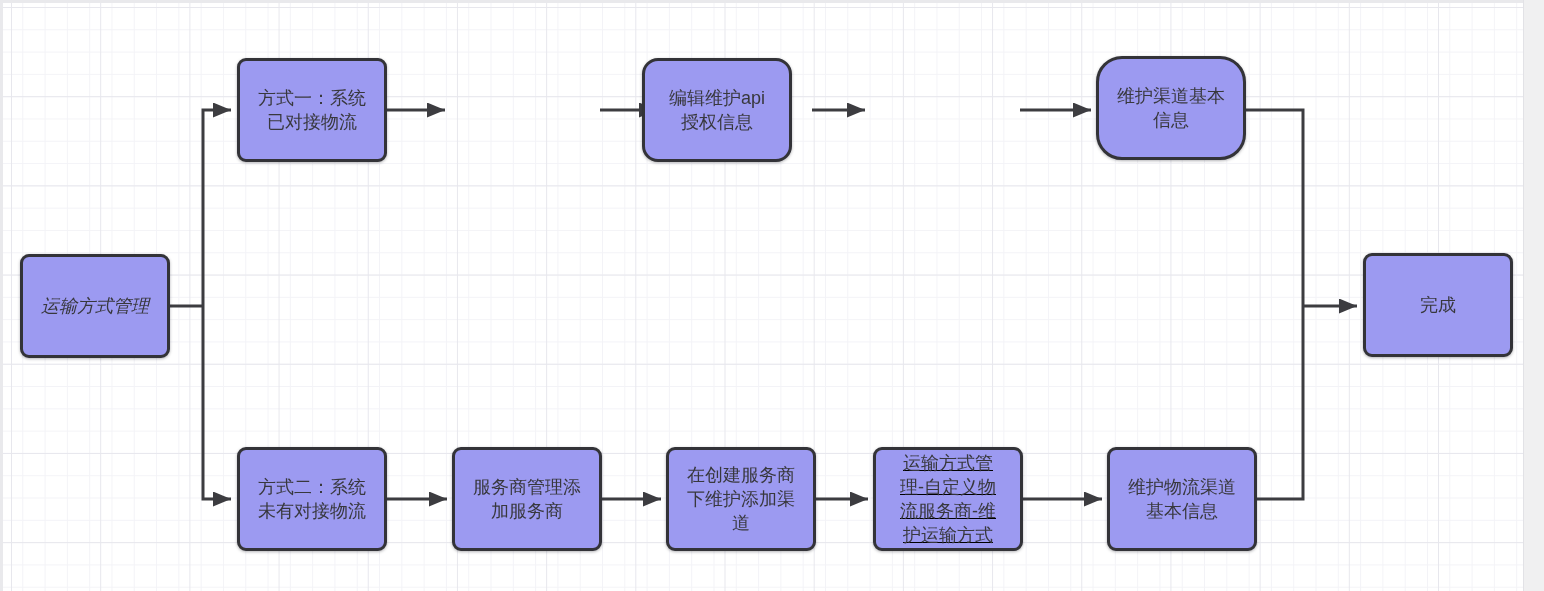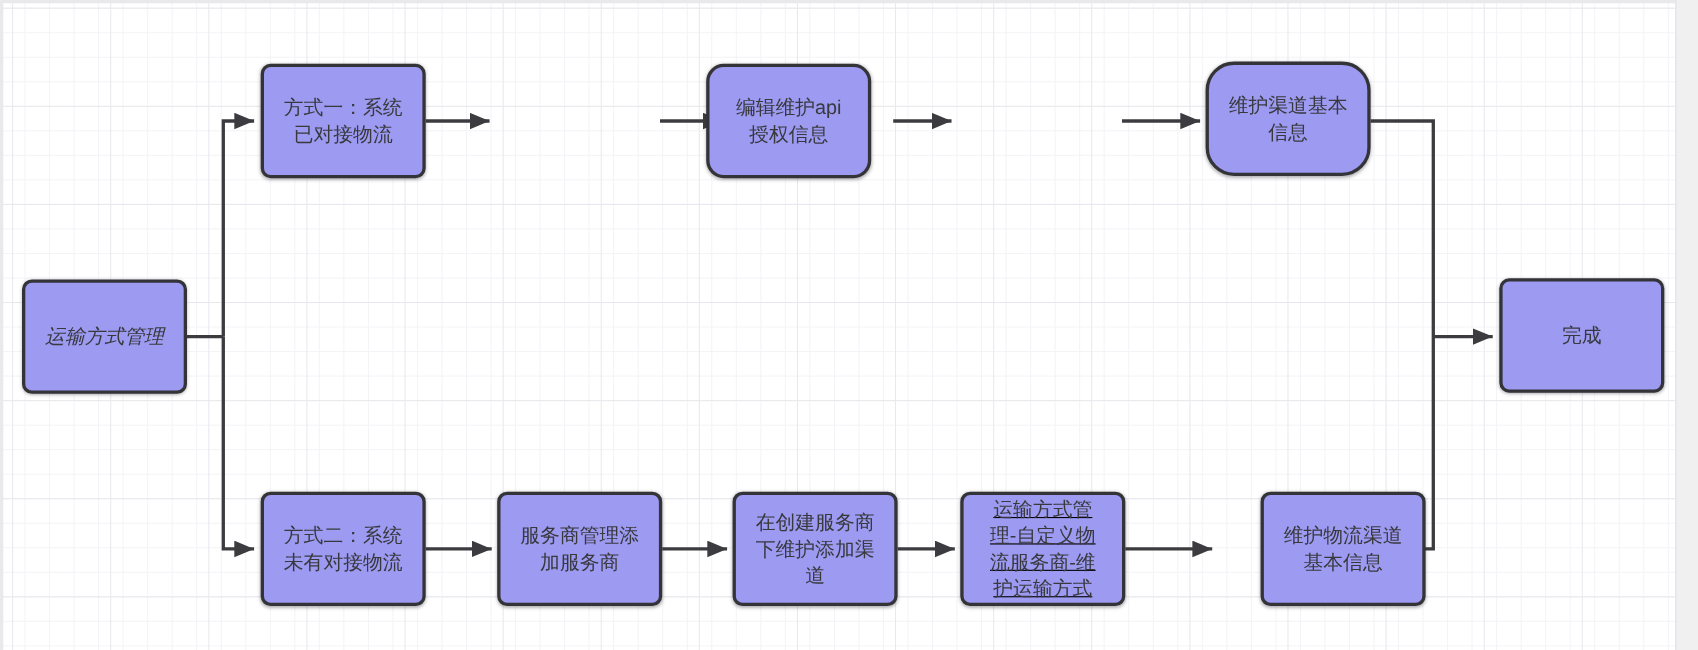--- a/index.html
+++ b/index.html
@@ -124,21 +124,21 @@
   </div>
   <div class="node" style="left:452px; top:447px;">
     <div class="node-label">服务商管理添加服务商</div>
   </div>
   <div class="node" style="left:666px; top:447px;">
     <div class="node-label">在创建服务商下维护添加渠道</div>
   </div>
   <div class="node" style="left:873px; top:447px;text-decoration:underline;">
     <div class="node-label">运输方式管理-自定义物流服务商-维护运输方式</div>
   </div>
-  <div class="node" style="left:1107px; top:447px;margin-left:39px;">
+  <div class="node" style="left:1107px; top:447px;">
     <div class="node-label">维护物流渠道基本信息</div>
   </div>
 
   <div class="node" style="left:1363px; top:253px;">
     <div class="node-label">完成</div>
   </div>
 
 </div>
 
 </body></html>

